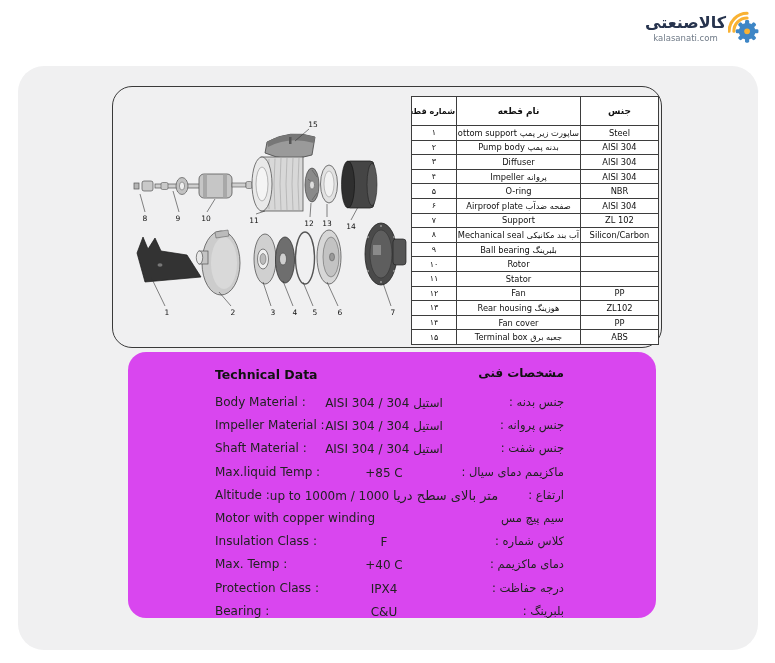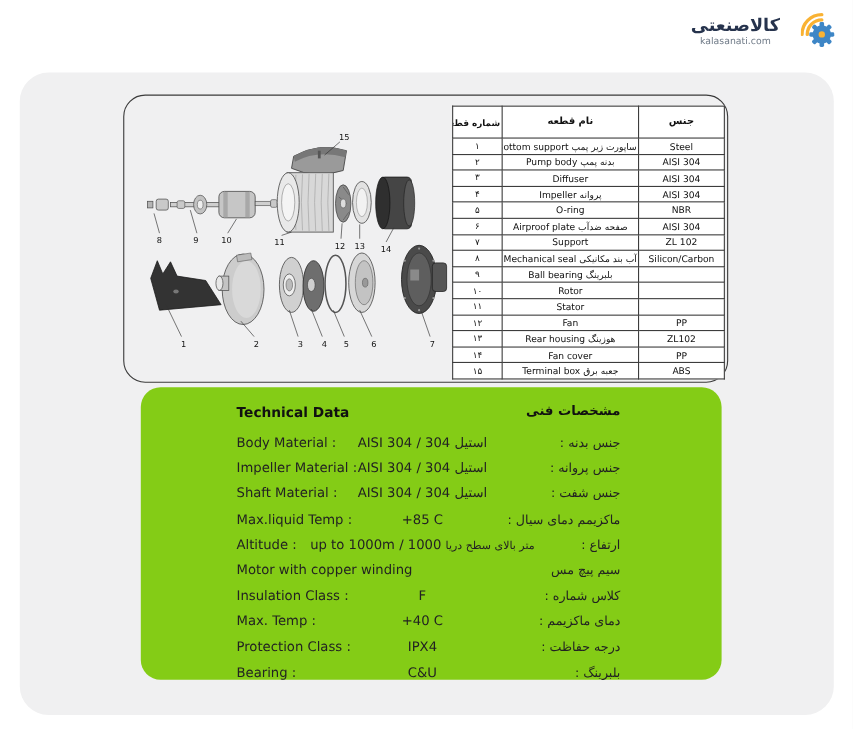--- a/index.html
+++ b/index.html
@@ -2,21 +2,21 @@
 <html><head>
 <meta charset="utf-8">
 <style>
   * { margin:0; padding:0; box-sizing:border-box; }
   html,body { background:#ffffff; }
   body {
     width:775px; height:663px; position:relative; overflow:hidden;
     font-family:"DejaVu Sans","Liberation Sans",sans-serif; color:#1c1c1c;
   }
   
-  .logo { position:absolute; top:7px; right:16px; display:flex; align-items:flex-start; gap:19px; }
+  .logo { position:absolute; top:7px; right:16px; display:flex; align-items:flex-start; gap:2px; }
   .logo-text { text-align:center; margin-top:7px; }
   .logo-title { font-size:16px; font-weight:bold; color:#26334d; direction:rtl; line-height:1.15; }
   .logo-domain { font-size:8.5px; color:#6f7a87; margin-top:1px; }
   
   .card {
     position:absolute; left:18px; top:66px; width:740px; height:584px;
     background:#f0f0f1; border-radius:26px;
   }
   
   .diagram-box {
@@ -33,29 +33,29 @@
     border:1px solid #3d3d3d; text-align:center; vertical-align:middle;
     padding:0 1px; overflow:hidden; white-space:nowrap;
   }
   .parts-table thead th { height:29px; font-size:9px; font-weight:bold; direction:rtl; }
   .parts-table tbody td { height:14.6px; font-size:8.3px; }
   .c-no { font-size:8px !important; }
   .c-name { direction:rtl; }
   
   .tech-panel {
     position:absolute; left:110px; top:286px; width:528px; height:266px;
-    background:#84cc16; border-radius:18px; padding-top:12px;
+    background:#d946ef; border-radius:18px; padding-top:12px;
   }
   .tech-title { position:relative; height:27px; }
   .tt-en { position:absolute; left:87px; top:3px; font-weight:bold; font-size:12.5px; color:#111; }
   .tt-fa { position:absolute; right:92px; top:2px; font-weight:bold; font-size:12px; direction:rtl; color:#111; }
   .tech-row { position:relative; height:23.2px; }
   .t-en { position:absolute; left:87px; top:4px; font-size:12px; color:#222; }
   .t-val { position:absolute; left:137px; top:4px; width:240px; text-align:center; font-size:12px; direction:ltr; color:#222; }
-  .t-val-fa { font-size:10px; margin-right:2px;text-align:right; }
+  .t-val-fa { font-size:13px; margin-right:2px;text-align:right; }
   .t-fa { position:absolute; right:92px; top:4px; font-size:11.5px; direction:rtl; color:#222; }
 </style>
 </head>
 <body>
 
 <div class="logo">
   <div class="logo-text">
     <div class="logo-title">کالاصنعتی</div>
     <div class="logo-domain">kalasanati.com</div>
   </div>

